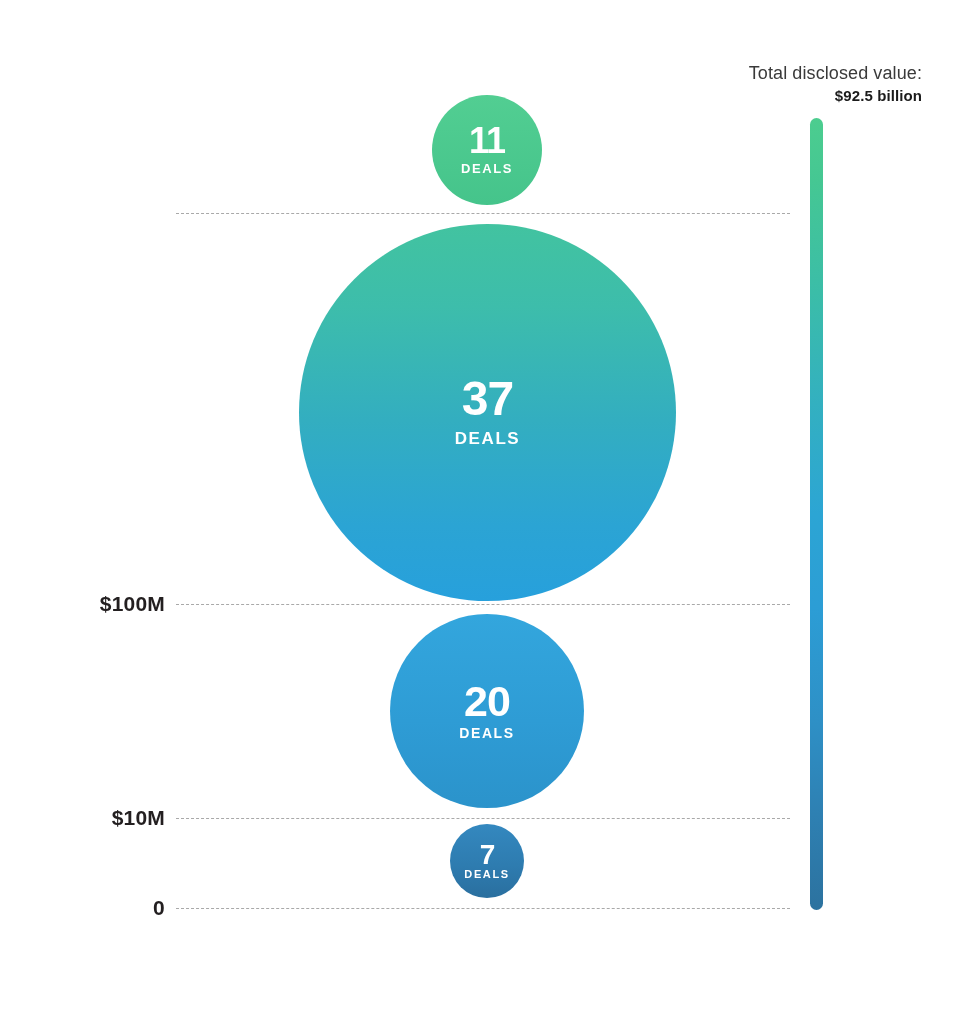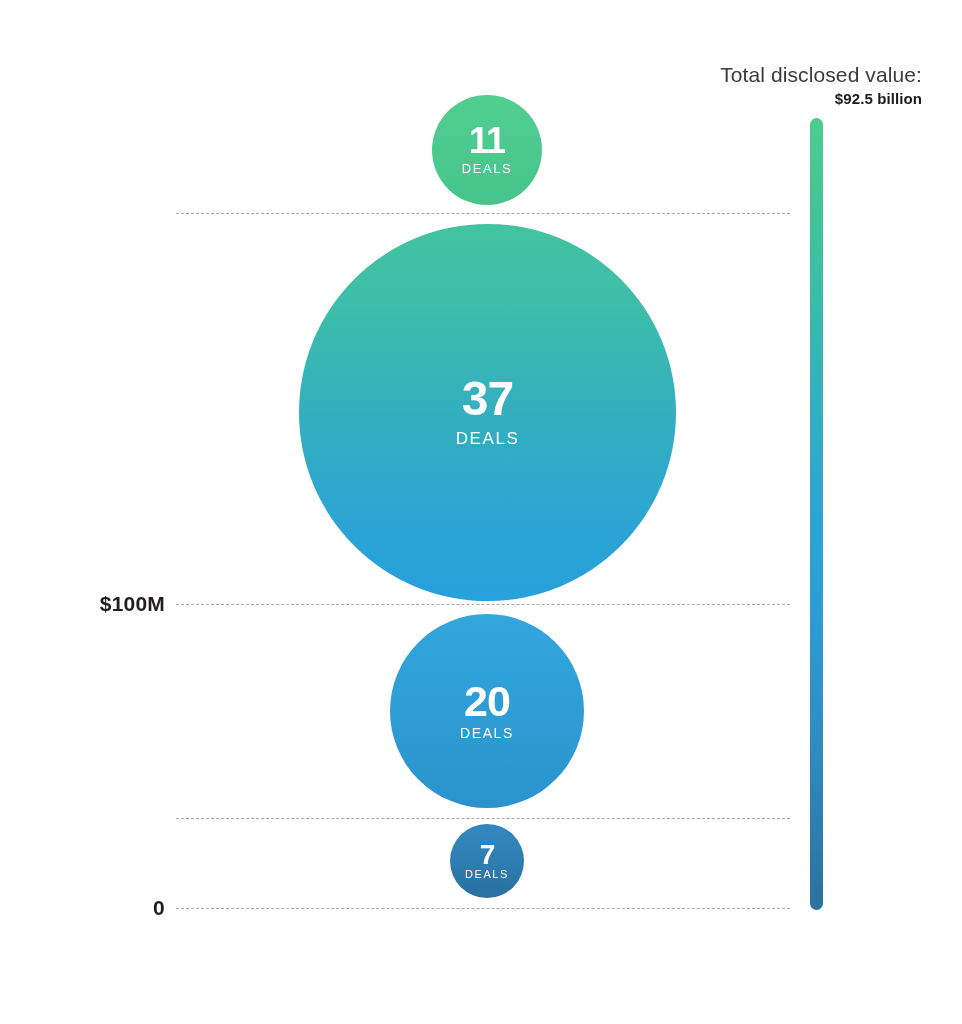--- a/index.html
+++ b/index.html
@@ -60,21 +60,21 @@
     justify-content: center;
     color: #ffffff;
     box-sizing: border-box;
   }
   .bubble .num {
     font-weight: 700;
     line-height: 0.96;
     letter-spacing: -1px;
   }
   .bubble .unit {
-    font-weight: 400;
+    font-weight: 700;
     letter-spacing: 1.6px;
   }
 
   
   .b-11 {
     width: 110px; height: 110px;
     left: 432px; top: 95px;
     background: linear-gradient(180deg, #52ce92 0%, #45c48b 100%);
   }
   .b-11 .num  { font-size: 36px; margin-bottom: 2px; }
@@ -109,21 +109,21 @@
 
   
   .total-block {
     position: absolute;
     left: 660px;
     top: 62px;
     width: 262px;
     text-align: right;
   }
   .total-caption {
-    font-size: 21px;
+    font-size: 18px;
     font-weight: 400;
     color: #3a3a3a;
     line-height: 1.25;
     letter-spacing: 0.1px;
   }
   .total-amount {
     font-size: 15px;
     font-weight: 700;
     color: #1b1b1b;
     line-height: 1.28;
@@ -214,20 +214,21 @@
 <body>
 
 <div id="canvas">
 
   <div class="gridline g-1b"></div>
   <div class="gridline g-100m"></div>
   <div class="gridline g-10m"></div>
   <div class="gridline g-zero"></div>
 
   <div class="axis-label l-100m">$100M</div>
+  <div class="axis-label l-10m">$10M</div>
   <div class="axis-label l-zero">0</div>
 
   <div class="bubble b-11">
     <span class="num">11</span>
     <span class="unit">DEALS</span>
   </div>
 
   <div class="bubble b-37">
     <span class="num">37</span>
     <span class="unit">DEALS</span>

